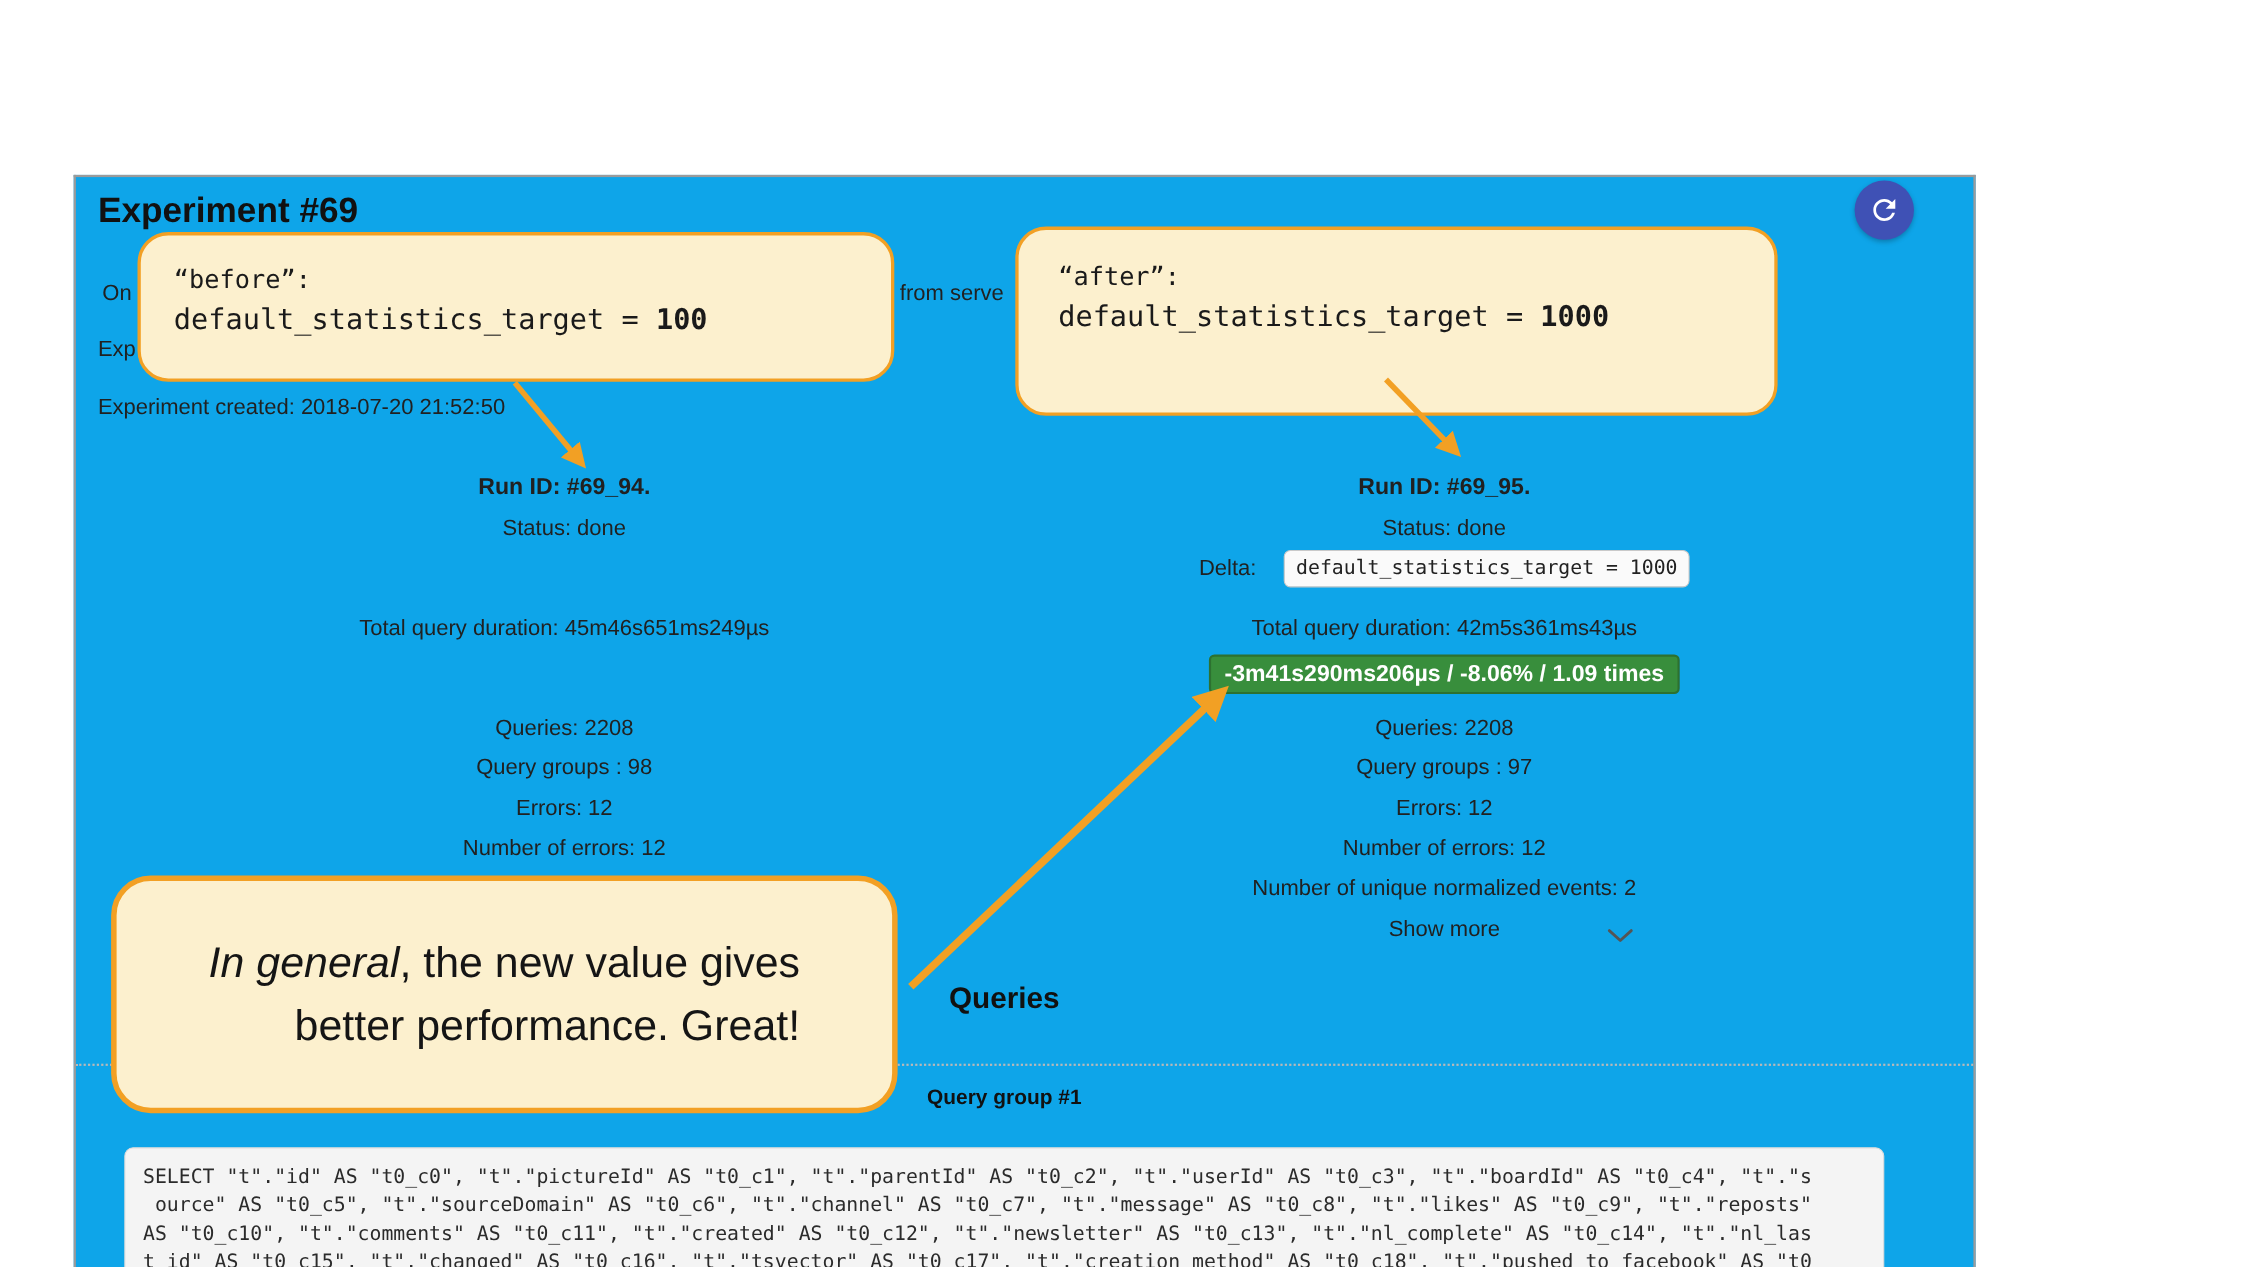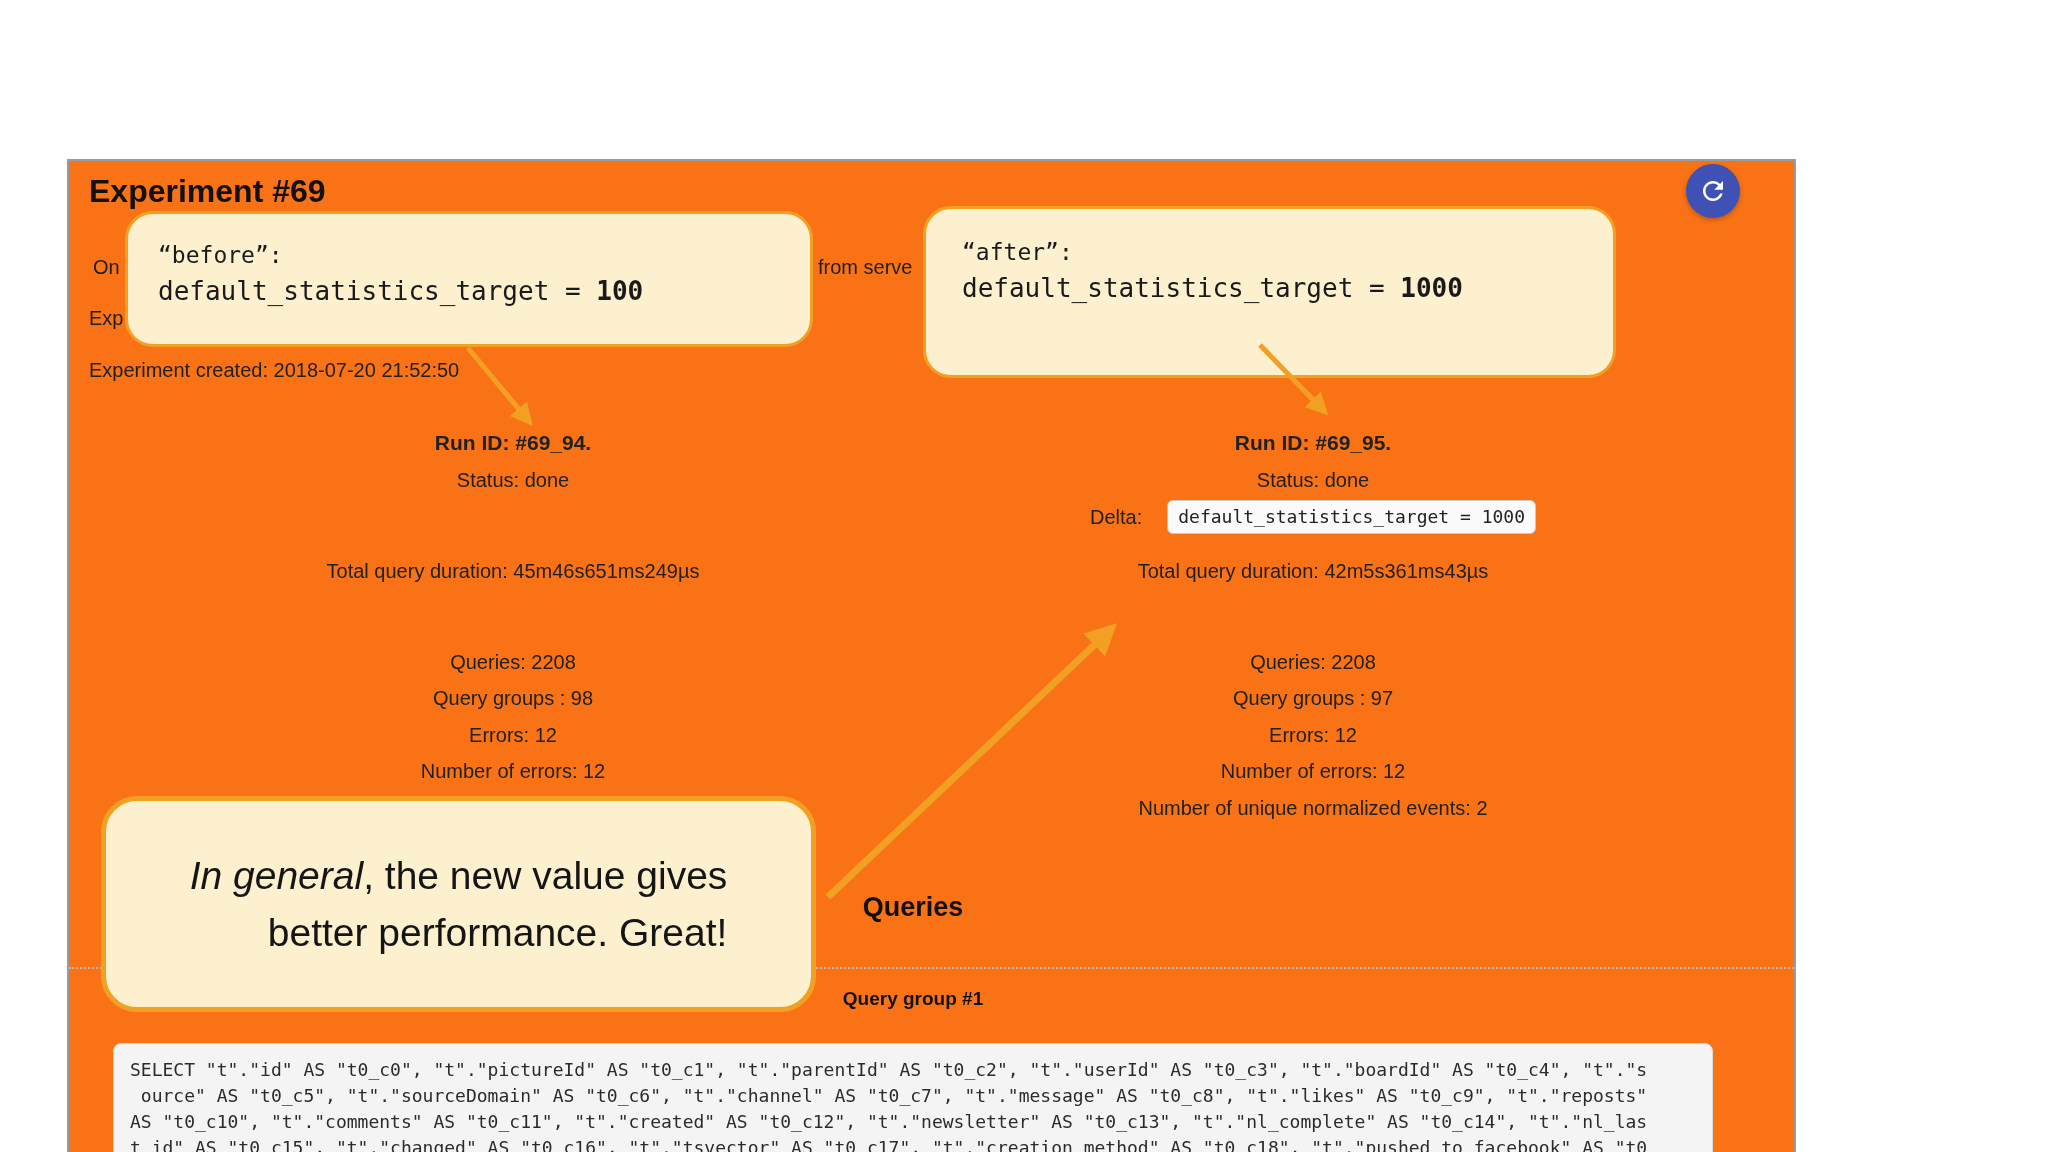--- a/index.html
+++ b/index.html
@@ -1,21 +1,21 @@
 <!DOCTYPE html>
 <html><head>
 <meta charset="utf-8">
 <style>
   html,body{margin:0;padding:0;width:2048px;height:1152px;background:#fff;overflow:hidden;
     font-family:"Liberation Sans",sans-serif;color:#212121;}
   .mono{font-family:"DejaVu Sans Mono",monospace;}
 
   
   .card{position:absolute;left:67px;top:159px;width:1729px;height:993px;
-    background:#f97316;border:2px solid #9b9b9b;border-bottom:none;box-sizing:border-box;overflow:hidden;}
+    background:#0ea5e9;border:2px solid #9b9b9b;border-bottom:none;box-sizing:border-box;overflow:hidden;}
   .page-title{position:absolute;left:20px;top:12px;font-size:32px;font-weight:bold;color:#111;}
 
   .refresh-btn{position:absolute;left:1617px;top:3px;width:54px;height:54px;border-radius:50%;
     background:#3F51B5;border:none;display:flex;align-items:center;justify-content:center;
     cursor:pointer;box-shadow:0 2px 5px rgba(0,0,0,.25);}
   .refresh-btn svg{display:block;}
 
   .frag{position:absolute;font-size:20px;white-space:nowrap;}
   .frag-on{left:24px;top:95px;}
   .frag-server{left:749px;top:95px;}
@@ -96,25 +96,36 @@
   <div class="stat col-l t-errors">Errors: 12</div>
   <div class="stat col-l t-nerrors">Number of errors: 12</div>
 
   <div class="stat col-r t-runid runid">Run ID: #69_95.</div>
   <div class="stat col-r t-status">Status: done</div>
   <div class="stat col-r t-delta delta-row">
     <span>Delta:</span>
     <span class="delta-chip mono">default_statistics_target = 1000</span>
   </div>
   <div class="stat col-r t-total">Total query duration: 42m5s361ms43µs</div>
+  <div class="stat col-r t-badge">
+    <span class="badge">-3m41s290ms206µs / -8.06% / 1.09 times</span>
+  </div>
   <div class="stat col-r t-queries">Queries: 2208</div>
   <div class="stat col-r t-groups">Query groups : 97</div>
   <div class="stat col-r t-errors">Errors: 12</div>
   <div class="stat col-r t-nerrors">Number of errors: 12</div>
   <div class="stat col-r t-unique">Number of unique normalized events: 2</div>
+  <div class="stat col-r t-showmore show-more">
+    <span>Show more</span>
+    <span class="chev">
+      <svg width="24" height="14" viewBox="0 0 24 14">
+          <path d="M2 2 L12 11 L22 2" stroke="#555" stroke-width="2.6" fill="none" stroke-linecap="round" stroke-linejoin="round"></path>
+        </svg>
+    </span>
+  </div>
 
   <div class="dotted"></div>
 
   <div class="queries-heading">Queries</div>
   <div class="group-title">Query group #1</div>
 
   <pre class="sql mono"><div>SELECT "t"."id" AS "t0_c0", "t"."pictureId" AS "t0_c1", "t"."parentId" AS "t0_c2", "t"."userId" AS "t0_c3", "t"."boardId" AS "t0_c4", "t"."s</div><div> ource" AS "t0_c5", "t"."sourceDomain" AS "t0_c6", "t"."channel" AS "t0_c7", "t"."message" AS "t0_c8", "t"."likes" AS "t0_c9", "t"."reposts"</div><div>AS "t0_c10", "t"."comments" AS "t0_c11", "t"."created" AS "t0_c12", "t"."newsletter" AS "t0_c13", "t"."nl_complete" AS "t0_c14", "t"."nl_las</div><div>t_id" AS "t0_c15", "t"."changed" AS "t0_c16", "t"."tsvector" AS "t0_c17", "t"."creation_method" AS "t0_c18", "t"."pushed_to_facebook" AS "t0</div></pre>
 
   <div class="callout callout-before">
     <div class="co-label mono">“before”:</div>

